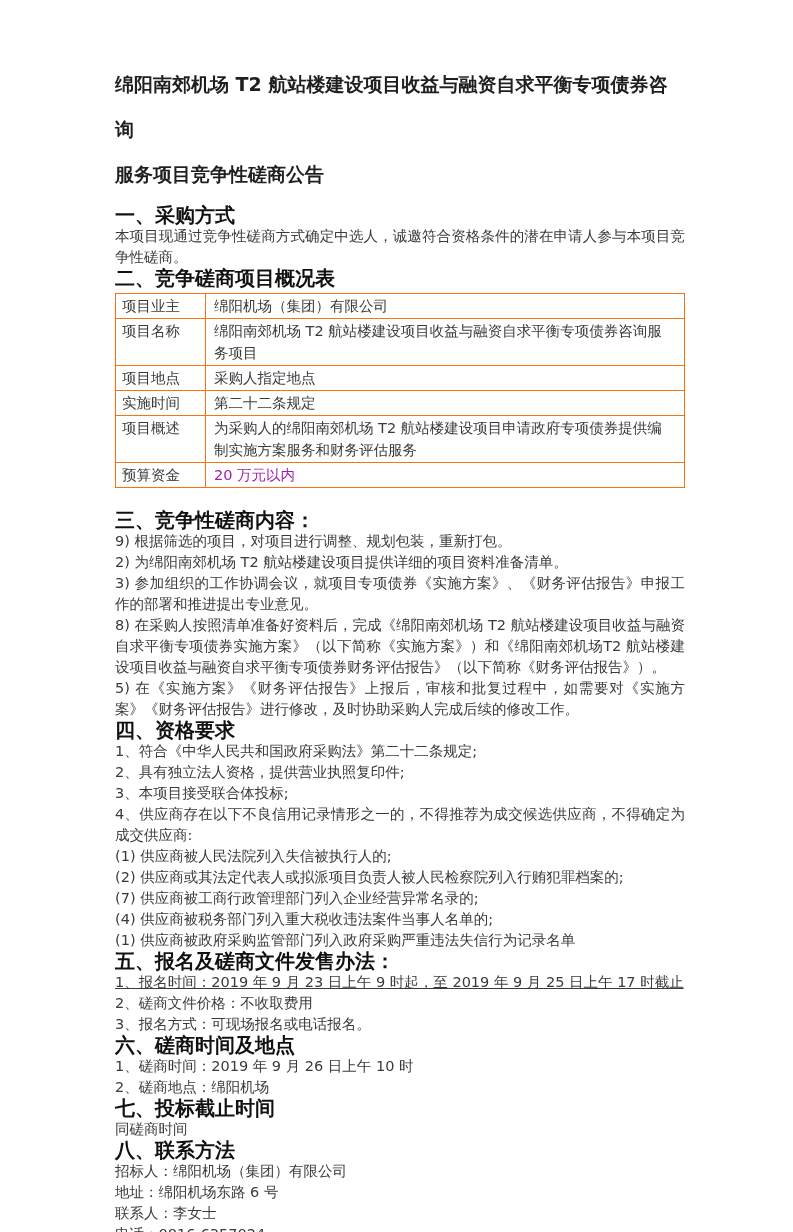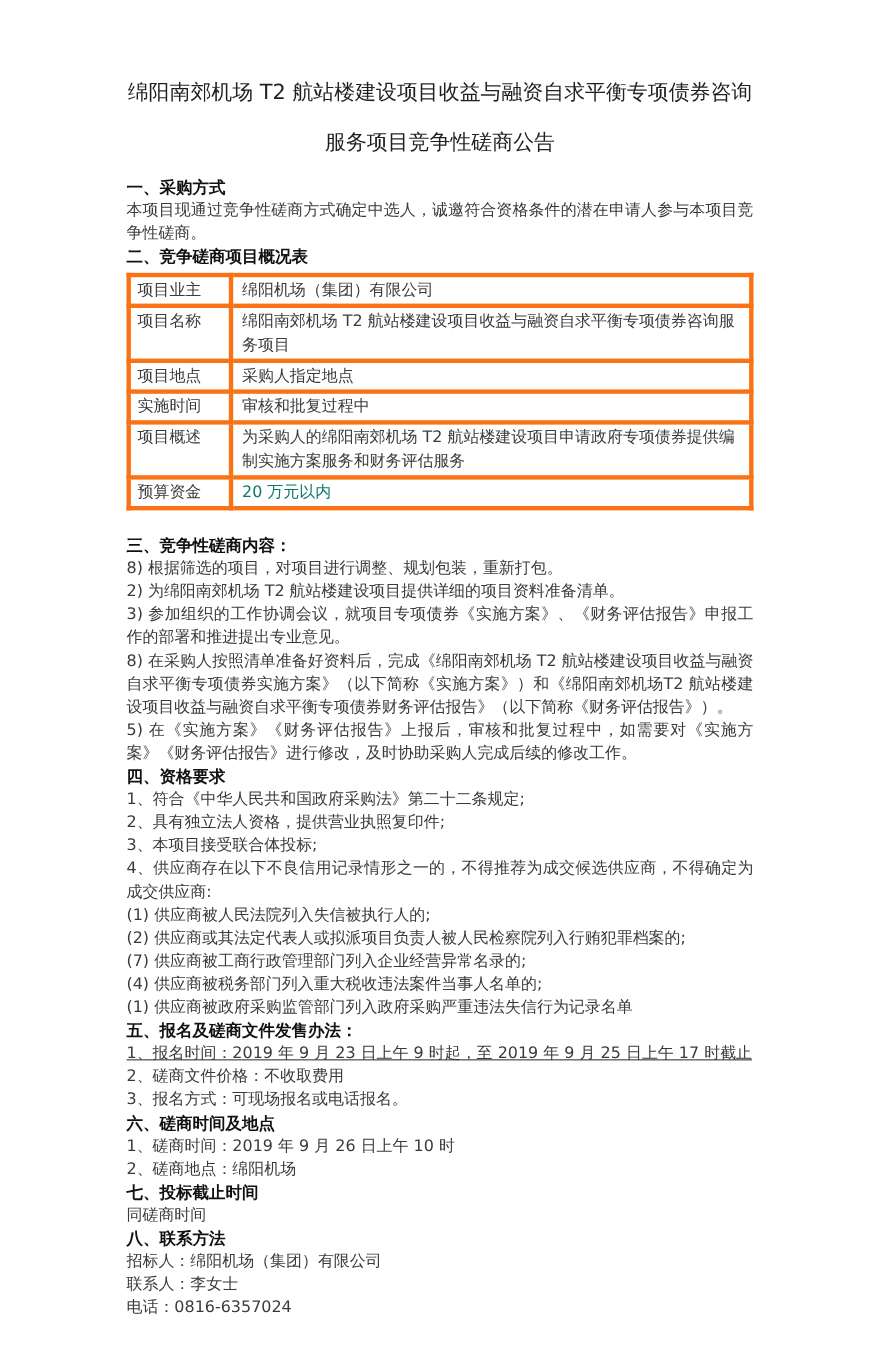--- a/index.html
+++ b/index.html
@@ -15,50 +15,50 @@
     padding: 62px 108px 60px 115px;
     font-family: "DejaVu Sans", "Liberation Sans", sans-serif;
     color: #3a3a3a;
     font-size: 14.5px;
     line-height: 21px;
   }
   .title-block {
     margin-bottom: 8px;
   }
   .title-line {
-    text-align: center;
-    font-weight: normal;
+    text-align: left;
+    font-weight: bold;
     font-size: 19px;
     color: #1f1f1f;
     line-height: 45px;
     margin: 0;
   }
   .sec-heading {
-    font-size: 15px;
+    font-size: 20px;
     font-weight: bold;
     color: #111111;
     line-height: 21px;
     margin: 0;
   }
   .sec-heading.gap-top {
     margin-top: 22px;
   }
   p.body-line {
     margin: 0;
     text-align: justify;
   }
   table.overview {
     width: 100%;
     border-collapse: collapse;
     margin: 4px 0 0 0;
     font-size: 14.5px;
     color: #3a3a3a;
   }
   table.overview td {
-    border: 4px solid #f97316;
+    border: 1px solid #f97316;
     padding: 1px 8px;
     line-height: 22px;
     vertical-align: top;
     text-align: left;
   }
   table.overview td.row-label {
     width: 77px;
     padding: 1px 6px;
     white-space: nowrap;
   }
@@ -89,35 +89,35 @@
       <tr>
         <td class="row-label">项目名称</td>
         <td>绵阳南郊机场 T2 航站楼建设项目收益与融资自求平衡专项债券咨询服务项目</td>
       </tr>
       <tr>
         <td class="row-label">项目地点</td>
         <td>采购人指定地点</td>
       </tr>
       <tr>
         <td class="row-label">实施时间</td>
-        <td>审核和批复过程中</td>
+        <td>第二十二条规定</td>
       </tr>
       <tr>
         <td class="row-label">项目概述</td>
         <td>为采购人的绵阳南郊机场 T2 航站楼建设项目申请政府专项债券提供编制实施方案服务和财务评估服务</td>
       </tr>
       <tr>
         <td class="row-label">预算资金</td>
-        <td style="color: #0f766e;">20 万元以内</td>
+        <td style="color: #a21caf;">20 万元以内</td>
       </tr>
     </tbody>
   </table>
 
   <h2 class="sec-heading gap-top">三、竞争性磋商内容：</h2>
-  <p class="body-line">8) 根据筛选的项目，对项目进行调整、规划包装，重新打包。</p>
+  <p class="body-line">9) 根据筛选的项目，对项目进行调整、规划包装，重新打包。</p>
   <p class="body-line">2) 为绵阳南郊机场 T2 航站楼建设项目提供详细的项目资料准备清单。</p>
   <p class="body-line">3) 参加组织的工作协调会议，就项目专项债券《实施方案》、《财务评估报告》申报工作的部署和推进提出专业意见。</p>
   <p class="body-line">8) 在采购人按照清单准备好资料后，完成《绵阳南郊机场 T2 航站楼建设项目收益与融资自求平衡专项债券实施方案》（以下简称《实施方案》）和《绵阳南郊机场T2 航站楼建设项目收益与融资自求平衡专项债券财务评估报告》（以下简称《财务评估报告》）。</p>
   <p class="body-line">5) 在《实施方案》《财务评估报告》上报后，审核和批复过程中，如需要对《实施方案》《财务评估报告》进行修改，及时协助采购人完成后续的修改工作。</p>
 
   <h2 class="sec-heading">四、资格要求</h2>
   <p class="body-line">1、符合《中华人民共和国政府采购法》第二十二条规定;</p>
   <p class="body-line">2、具有独立法人资格，提供营业执照复印件;</p>
   <p class="body-line">3、本项目接受联合体投标;</p>
   <p class="body-line">4、供应商存在以下不良信用记录情形之一的，不得推荐为成交候选供应商，不得确定为成交供应商:</p>
@@ -134,16 +134,17 @@
 
   <h2 class="sec-heading">六、磋商时间及地点</h2>
   <p class="body-line">1、磋商时间：2019 年 9 月 26 日上午 10 时</p>
   <p class="body-line">2、磋商地点：绵阳机场</p>
 
   <h2 class="sec-heading">七、投标截止时间</h2>
   <p class="body-line">同磋商时间</p>
 
   <h2 class="sec-heading">八、联系方法</h2>
   <p class="body-line">招标人：绵阳机场（集团）有限公司</p>
+  <p class="body-line">地址：绵阳机场东路 6 号</p>
   <p class="body-line">联系人：李女士</p>
   <p class="body-line">电话：0816-6357024</p>
 
 </div>
 
 </body></html>

